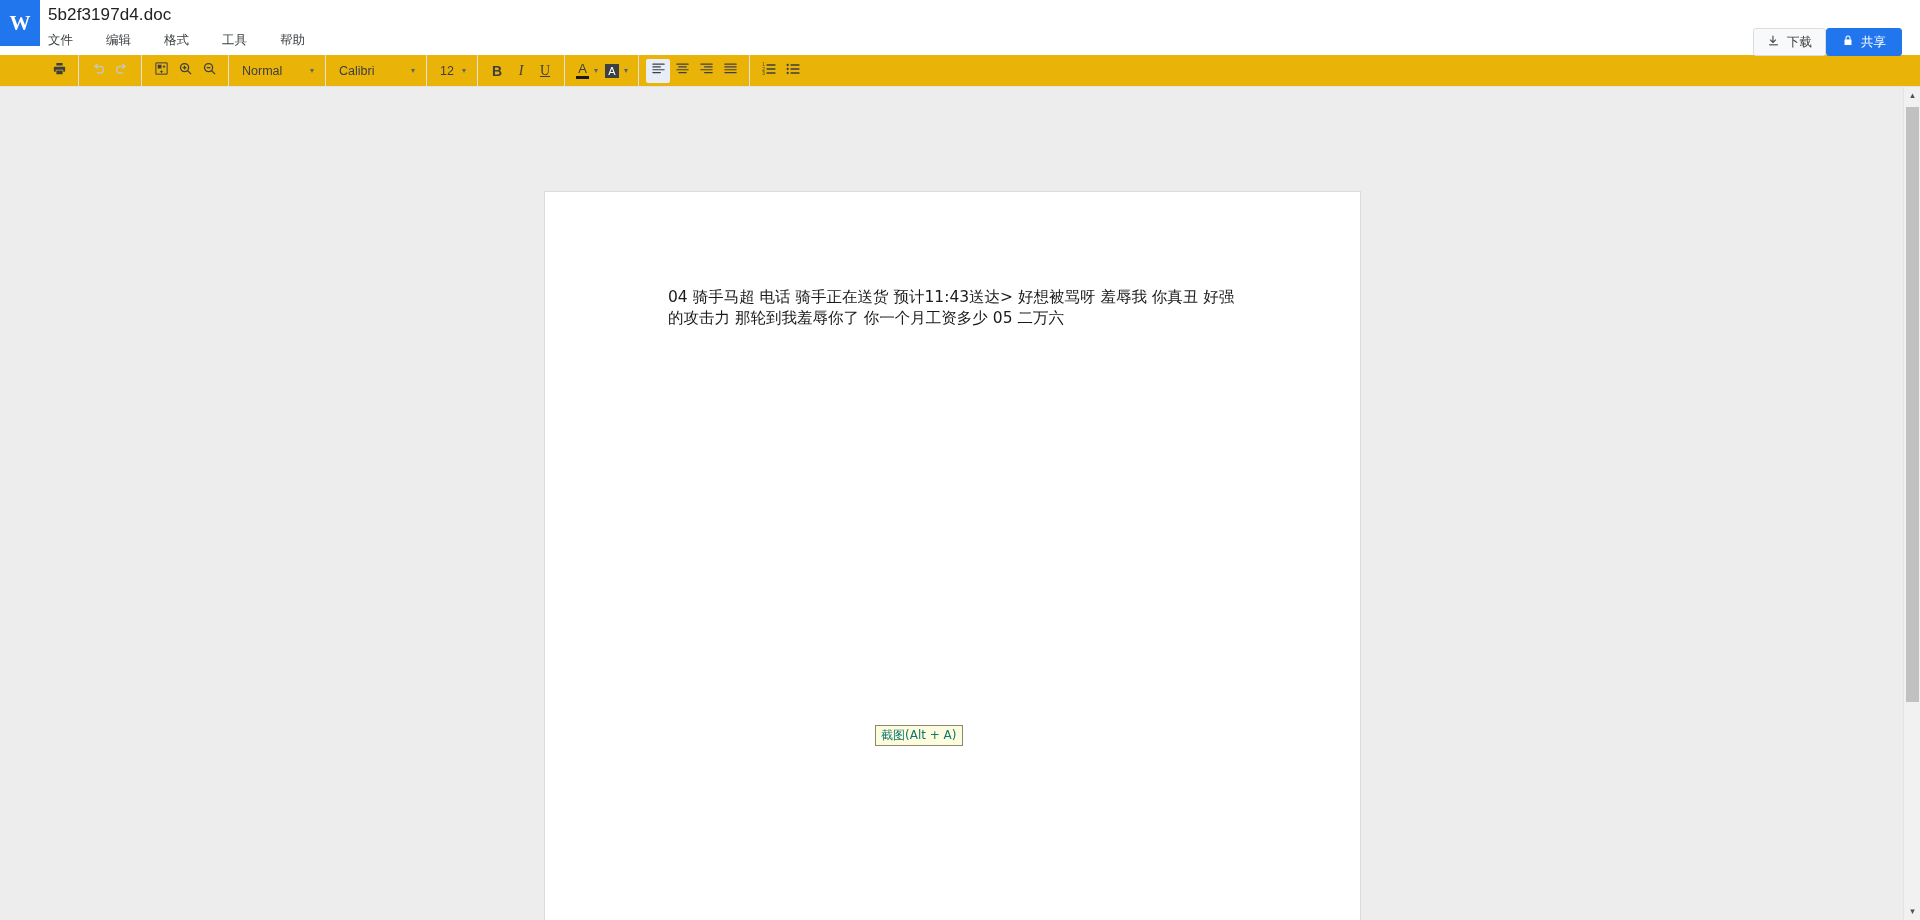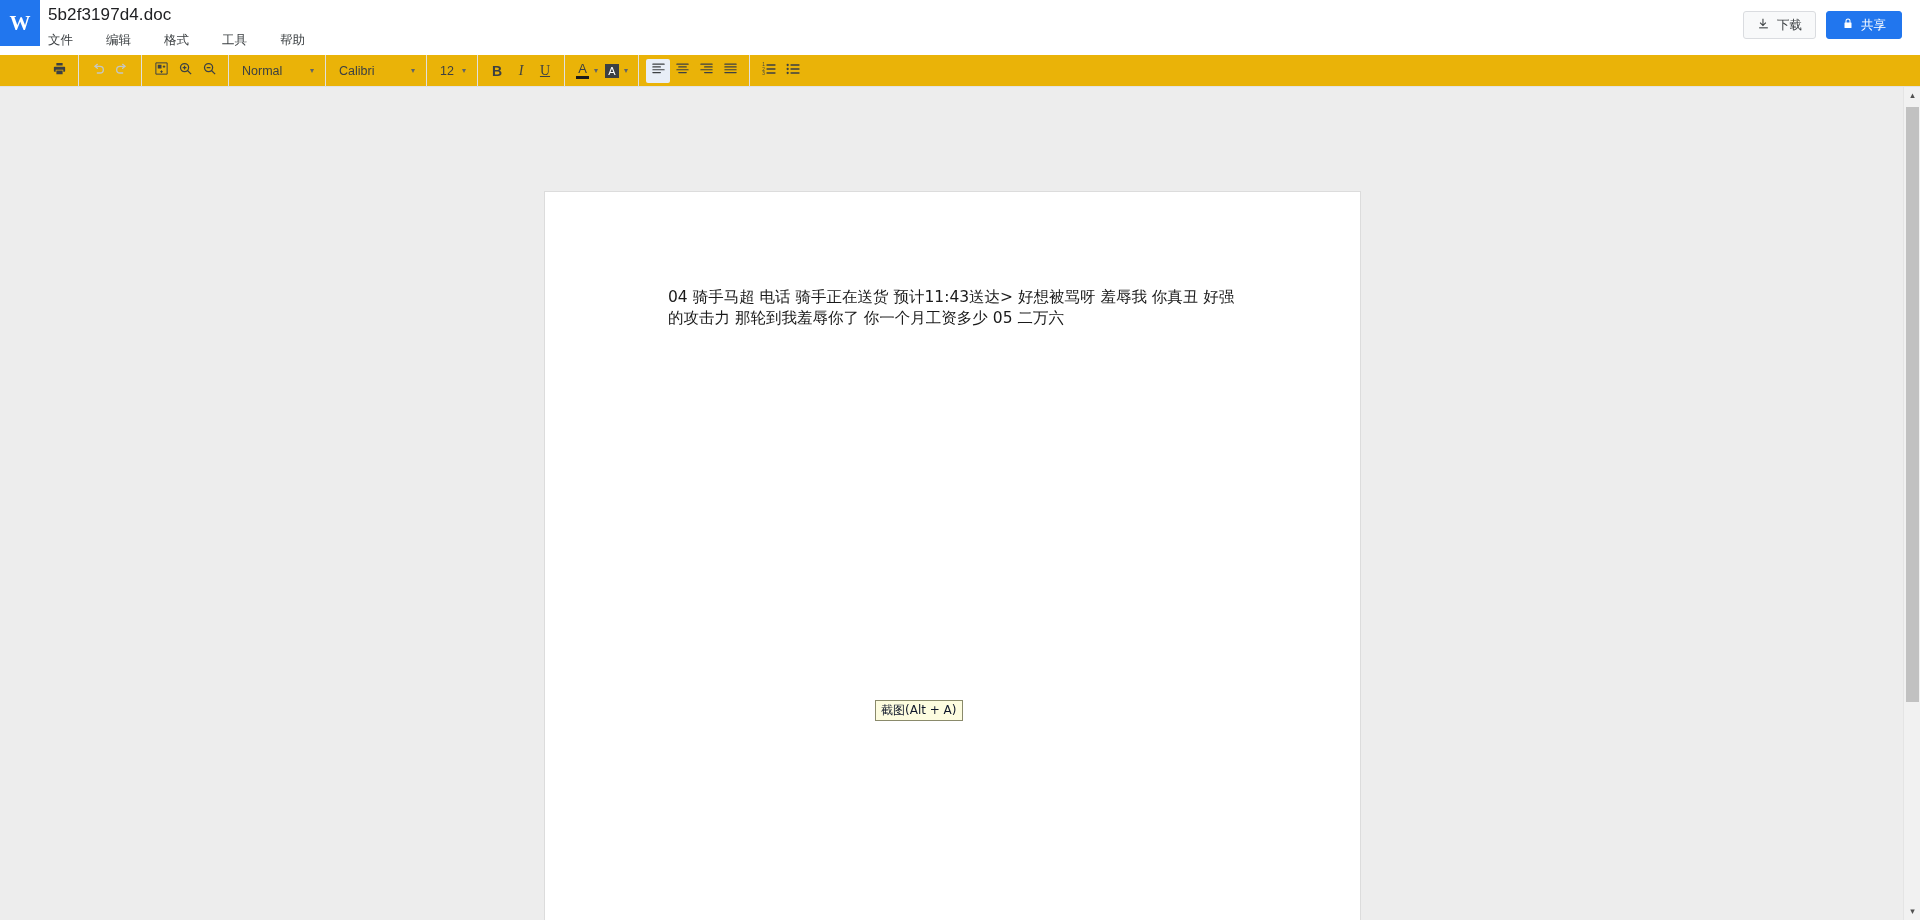--- a/index.html
+++ b/index.html
@@ -60,24 +60,24 @@
     padding: 2px 10px 2px 0px;
     margin-right: 8px;
     cursor: pointer;
     line-height: 18px;
     white-space: nowrap;
   }
 
   .header-actions {
     position: absolute;
     right: 18px;
-    top: 11px;
+    top: 28px;
     display: flex;
     align-items: flex-start;
-    gap: 10px;
+    gap: 0;
   }
 
   .btn-download {
     display: flex;
     align-items: center;
     gap: 7px;
     height: 28px;
     padding: 0 13px;
     background: #f8f9fa;
     border: 1px solid #dadce0;
@@ -228,26 +228,26 @@
     color: #1a1a1a;
     font-family: "DejaVu Sans", "Liberation Sans", sans-serif;
     white-space: pre-wrap;
     word-break: break-word;
     margin-left: 8px;
   }
 
   .cursor-tooltip {
     position: absolute;
     left: 875px;
-    top: 613px;
+    top: 638px;
     background: #fdfcdf;
     border: 1px solid #8a8a6b;
     padding: 1px 5px 2px 5px;
     font-size: 12px;
-    color: #0f172a;
+    color: #0f766e;
     line-height: 16px;
     font-family: "DejaVu Sans", "Liberation Sans", sans-serif;
     white-space: nowrap;
   }
 
   
   .scrollbar {
     position: absolute;
     right: 0;
     top: 0;

